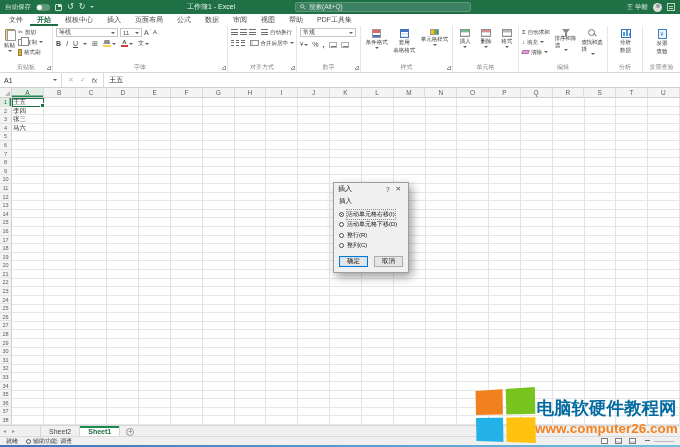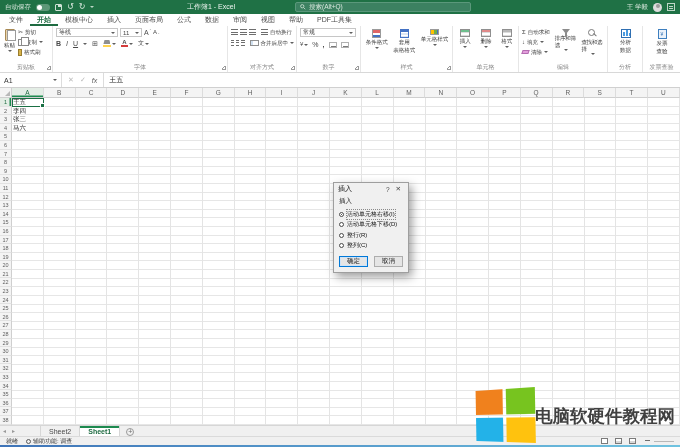--- a/index.html
+++ b/index.html
@@ -143,21 +143,21 @@
   .zoomtrack{position:absolute;right:6px;top:3.5px;width:20px;height:1px;background:#b8b8b8;}
   .bottomedge{position:absolute;left:0;top:445px;width:680px;height:2px;background:linear-gradient(to right,#3f74b8,#6fc3e0);}
 
   
   .watermark{position:absolute;left:476px;top:388px;width:204px;height:56px;z-index:40;display:flex;gap:5px;align-items:center;}
   .wlogo{width:54px;height:50px;display:grid;grid-template-columns:1fr 1fr;grid-template-rows:1fr 1fr;gap:3px;
     transform:perspective(90px) rotateY(-10deg) rotate(-1deg);transform-origin:left center;flex:0 0 auto;}
   .pane{width:100%;height:100%;}
   .pane.o{background:#f0811d;} .pane.g{background:#77c41f;} .pane.c{background:#23b2e8;} .pane.y{background:#ffc20e;}
   .wtext{display:flex;flex-direction:column;align-items:center;justify-content:center;gap:1px;}
-  .wname{font-size:17.5px;font-weight:800;color:#404040;white-space:nowrap;letter-spacing:0px;text-align:center;}
+  .wname{font-size:17.5px;font-weight:800;color:#0369a1;white-space:nowrap;letter-spacing:0px;text-align:center;}
   .wurl{font-size:13.5px;font-weight:800;color:#f5821f;white-space:nowrap;}
 </style>
 </head>
 <body>
 
 <div class="stage">
 
   <div class="titlebar">
     <div class="qat">
       <span>自动保存</span>
@@ -567,16 +567,17 @@
 
   <div class="watermark">
     <div class="wlogo">
       <span class="pane o"></span>
       <span class="pane g"></span>
       <span class="pane c"></span>
       <span class="pane y"></span>
     </div>
     <div class="wtext">
       <span class="wname">电脑软硬件教程网</span>
+      <span class="wurl">www.computer26.com</span>
     </div>
   </div>
 
 </div>
 
 </body></html>

